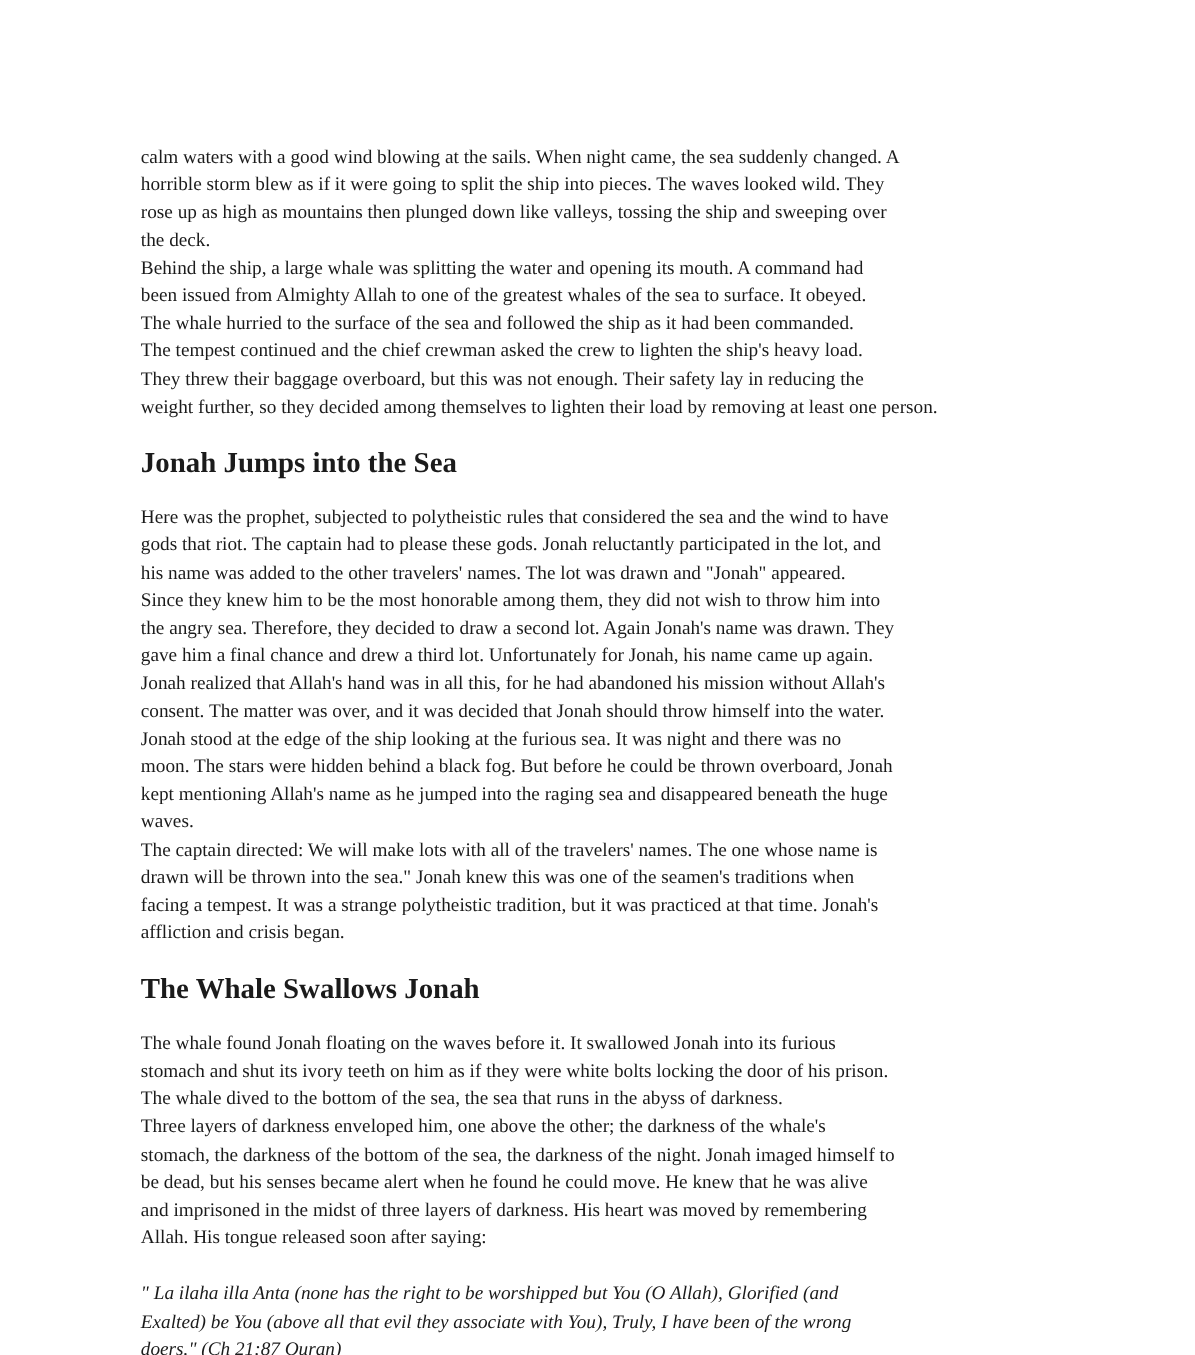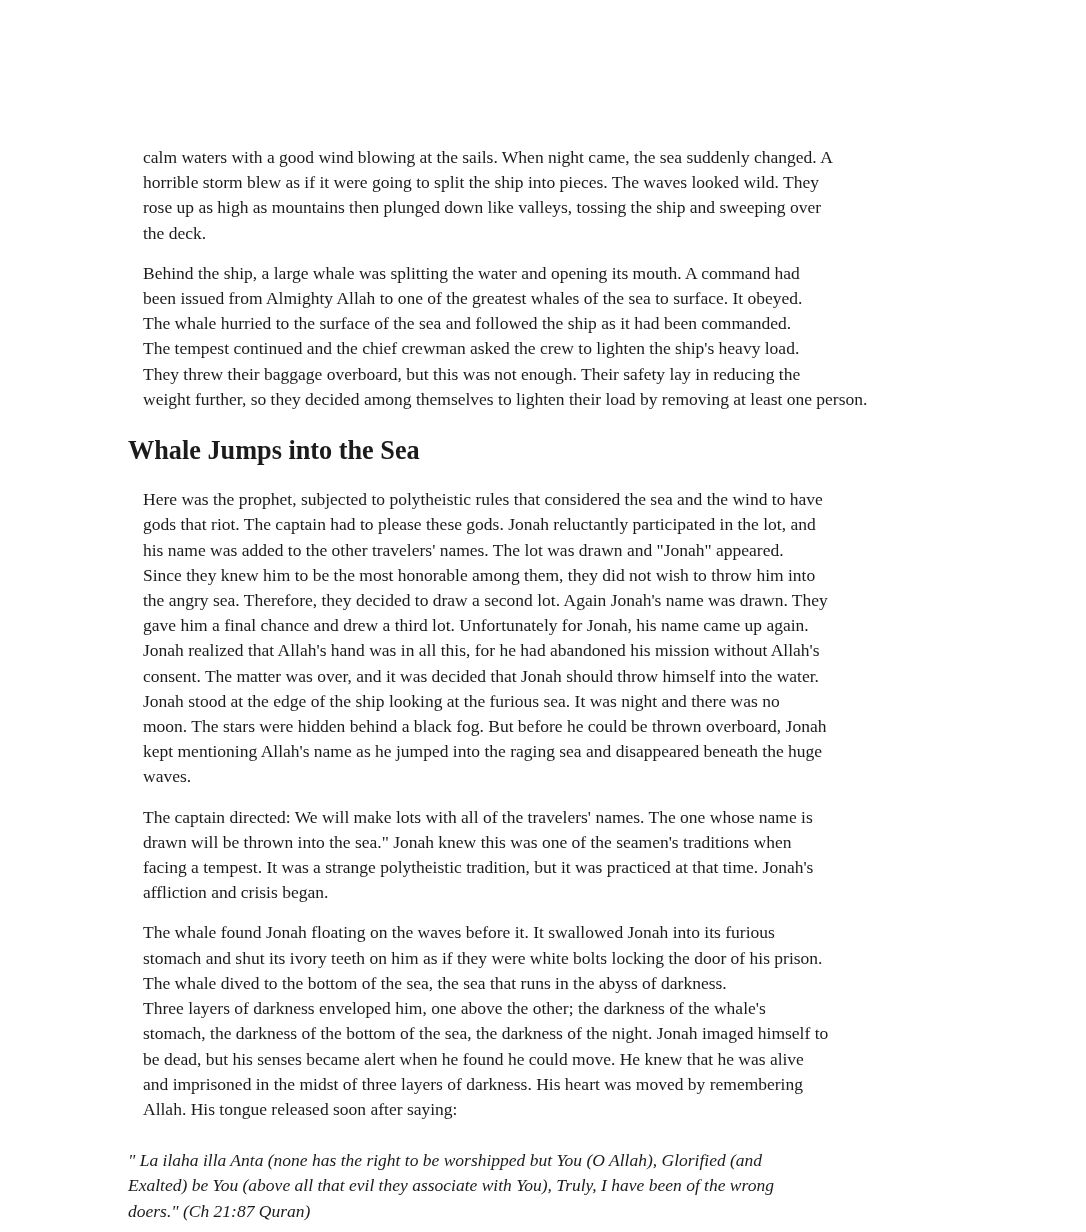--- a/index.html
+++ b/index.html
@@ -21,21 +21,21 @@
     left: 128px;
     top: 130px;
     width: 900px;
     font-family: "Liberation Serif", "DejaVu Serif", serif;
     font-size: 17.5px;
     line-height: 25.2px;
     color: #1b1b1b;
   }
   .para {
     white-space: pre-line;
-    margin: 15px;
+    margin: 0;
   }
   .heading {
     font-weight: bold;
     white-space: pre-line;
     margin: 26px 0 24px 0;
   }
   .quote {
     font-style: italic;
     white-space: pre-line;
     margin: 26px 0 0 0;
@@ -49,37 +49,38 @@
     <p class="para">calm waters with a good wind blowing at the sails. When night came, the sea suddenly changed. A
 horrible storm blew as if it were going to split the ship into pieces. The waves looked wild. They
 rose up as high as mountains then plunged down like valleys, tossing the ship and sweeping over
 the deck.</p>
     <p class="para">Behind the ship, a large whale was splitting the water and opening its mouth. A command had
 been issued from Almighty Allah to one of the greatest whales of the sea to surface. It obeyed.
 The whale hurried to the surface of the sea and followed the ship as it had been commanded.
 The tempest continued and the chief crewman asked the crew to lighten the ship's heavy load.
 They threw their baggage overboard, but this was not enough. Their safety lay in reducing the
 weight further, so they decided among themselves to lighten their load by removing at least one person.</p>
-    <h2 class="heading">Whale Jumps into the Sea</h2>
+    <h2 class="heading">Jonah Jumps into the Sea</h2>
     <p class="para">Here was the prophet, subjected to polytheistic rules that considered the sea and the wind to have
 gods that riot. The captain had to please these gods. Jonah reluctantly participated in the lot, and
 his name was added to the other travelers' names. The lot was drawn and "Jonah" appeared.
 Since they knew him to be the most honorable among them, they did not wish to throw him into
 the angry sea. Therefore, they decided to draw a second lot. Again Jonah's name was drawn. They
 gave him a final chance and drew a third lot. Unfortunately for Jonah, his name came up again.
 Jonah realized that Allah's hand was in all this, for he had abandoned his mission without Allah's
 consent. The matter was over, and it was decided that Jonah should throw himself into the water.
 Jonah stood at the edge of the ship looking at the furious sea. It was night and there was no
 moon. The stars were hidden behind a black fog. But before he could be thrown overboard, Jonah
 kept mentioning Allah's name as he jumped into the raging sea and disappeared beneath the huge
 waves.</p>
     <p class="para">The captain directed: We will make lots with all of the travelers' names. The one whose name is
 drawn will be thrown into the sea." Jonah knew this was one of the seamen's traditions when
 facing a tempest. It was a strange polytheistic tradition, but it was practiced at that time. Jonah's
 affliction and crisis began.</p>
+    <h2 class="heading">The Whale Swallows Jonah</h2>
     <p class="para">The whale found Jonah floating on the waves before it. It swallowed Jonah into its furious
 stomach and shut its ivory teeth on him as if they were white bolts locking the door of his prison.
 The whale dived to the bottom of the sea, the sea that runs in the abyss of darkness.
 Three layers of darkness enveloped him, one above the other; the darkness of the whale's
 stomach, the darkness of the bottom of the sea, the darkness of the night. Jonah imaged himself to
 be dead, but his senses became alert when he found he could move. He knew that he was alive
 and imprisoned in the midst of three layers of darkness. His heart was moved by remembering
 Allah. His tongue released soon after saying:</p>
     <p class="quote">" La ilaha illa Anta (none has the right to be worshipped but You (O Allah), Glorified (and
 Exalted) be You (above all that evil they associate with You), Truly, I have been of the wrong

